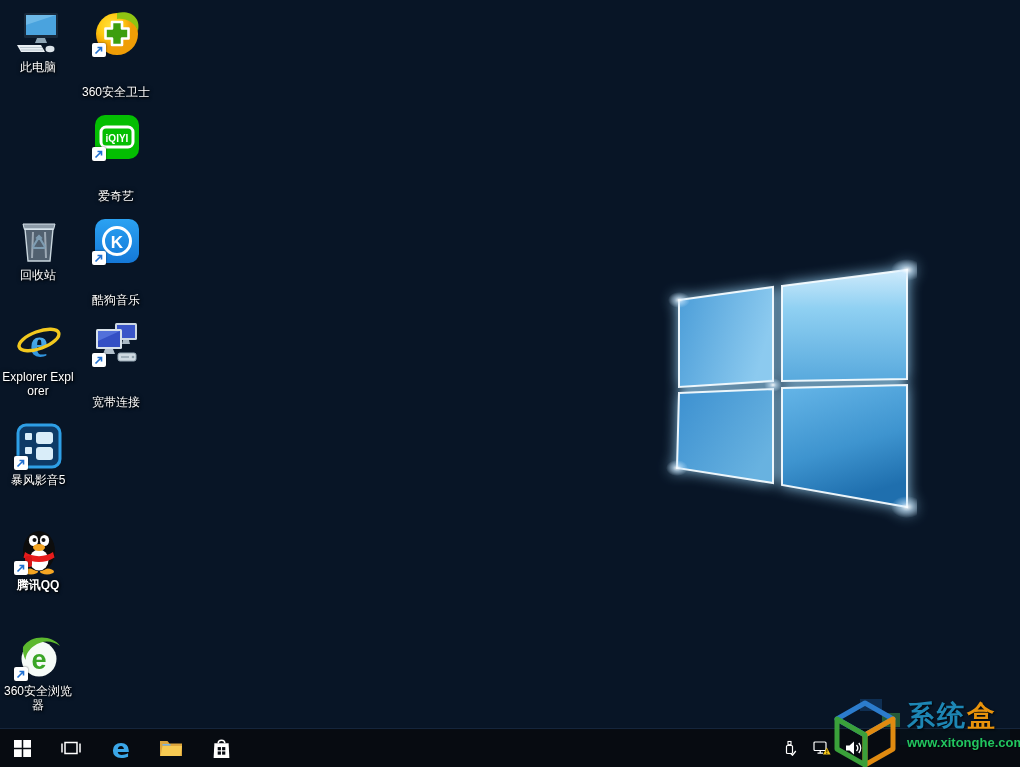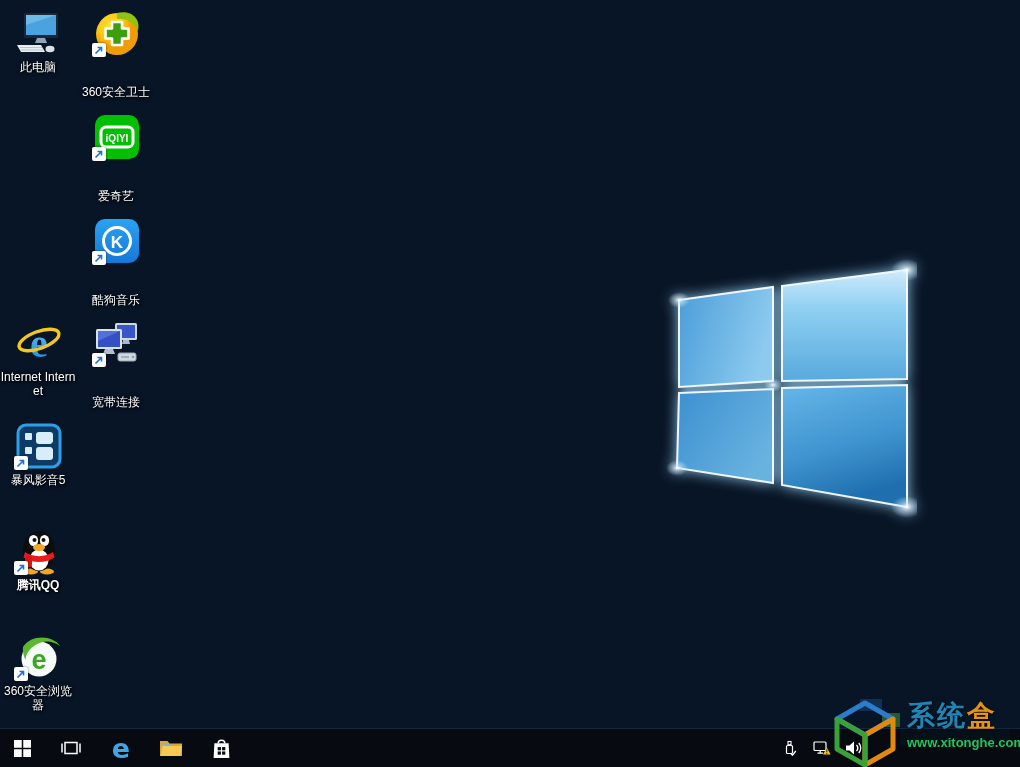--- a/index.html
+++ b/index.html
@@ -156,20 +156,33 @@
       </svg>
       <span class="sc">
         <svg viewBox="0 0 12 12" width="12" height="12">
             <path d="M2.5,9.5 L8,4 M4.5,3.5 h4 v4" stroke="#1f6fd0" stroke-width="1.6" fill="none"></path>
           </svg>
       </span>
     </span>
     <span class="lbl">爱奇艺</span>
   </div>
 
+  <div class="dicon c1 r3">
+    <span class="art">
+      <svg viewBox="0 0 48 48" width="48" height="48">
+        <polygon points="10,12 38,12 35,44 13,44" fill="rgba(186,202,214,0.42)" stroke="#c9d6de" stroke-width="1.4"></polygon>
+        <polygon points="8,7 40,7 38.6,12.5 9.4,12.5" fill="rgba(214,228,238,0.65)" stroke="#d6e2ea" stroke-width="1"></polygon>
+        <line x1="18" y1="15" x2="17" y2="41" stroke="rgba(230,240,248,0.5)" stroke-width="2"></line>
+        <line x1="30" y1="15" x2="31" y2="41" stroke="rgba(230,240,248,0.5)" stroke-width="2"></line>
+        <path d="M24,20 l-5.5,9 M24,20 l5.5,9 M19.5,31 h9" stroke="#7e9cb2" stroke-width="2.2" fill="none" stroke-linecap="round"></path>
+        <path d="M18.5,27.5 l0,3.5 l3.2,-0.4 M29.5,27.5 l0,3.5 l-3.2,-0.4 M21,21.5 l3,-2.8 l3,2.8" stroke="#7e9cb2" stroke-width="1.6" fill="none"></path>
+      </svg>
+    </span>
+    <span class="lbl">回收站</span>
+  </div>
 
   <div class="dicon c2 r3">
     <span class="art">
       <svg viewBox="0 0 48 48" width="48" height="48">
         <defs>
             <linearGradient id="gkg" x1="0" y1="0" x2="0" y2="1">
               <stop offset="0" stop-color="#2ba2f2"></stop>
               <stop offset="1" stop-color="#1478d8"></stop>
             </linearGradient>
           </defs>
@@ -192,21 +205,21 @@
         <defs>
             <linearGradient id="gie" x1="0" y1="0" x2="0" y2="1">
               <stop offset="0" stop-color="#6cc2f2"></stop>
               <stop offset="1" stop-color="#1e86d8"></stop>
             </linearGradient>
           </defs>
         <text x="24" y="38" text-anchor="middle" font-size="40" font-weight="bold" fill="url(#gie)" font-family="Liberation Serif, serif">e</text>
         <ellipse cx="24" cy="21" rx="21" ry="8.5" fill="none" stroke="#f2c81e" stroke-width="3.4" transform="rotate(-20 24 21)"></ellipse>
       </svg>
     </span>
-    <span class="lbl">Internet Internet</span>
+    <span class="lbl">Explorer Explorer</span>
   </div>
 
   <div class="dicon c2 r4">
     <span class="art">
       <svg viewBox="0 0 48 48" width="48" height="48">
         <rect x="22" y="4" width="22" height="17" rx="1.5" fill="#cdd8e2"></rect>
         <rect x="24" y="6" width="18" height="13" fill="#3a55c8"></rect>
         <polygon points="30,21 36,21 37,25 29,25" fill="#aab8c4"></polygon>
         <rect x="3" y="10" width="26" height="20" rx="1.5" fill="#d8e2ea"></rect>
         <rect x="5" y="12" width="22" height="16" fill="#3450c4"></rect>

